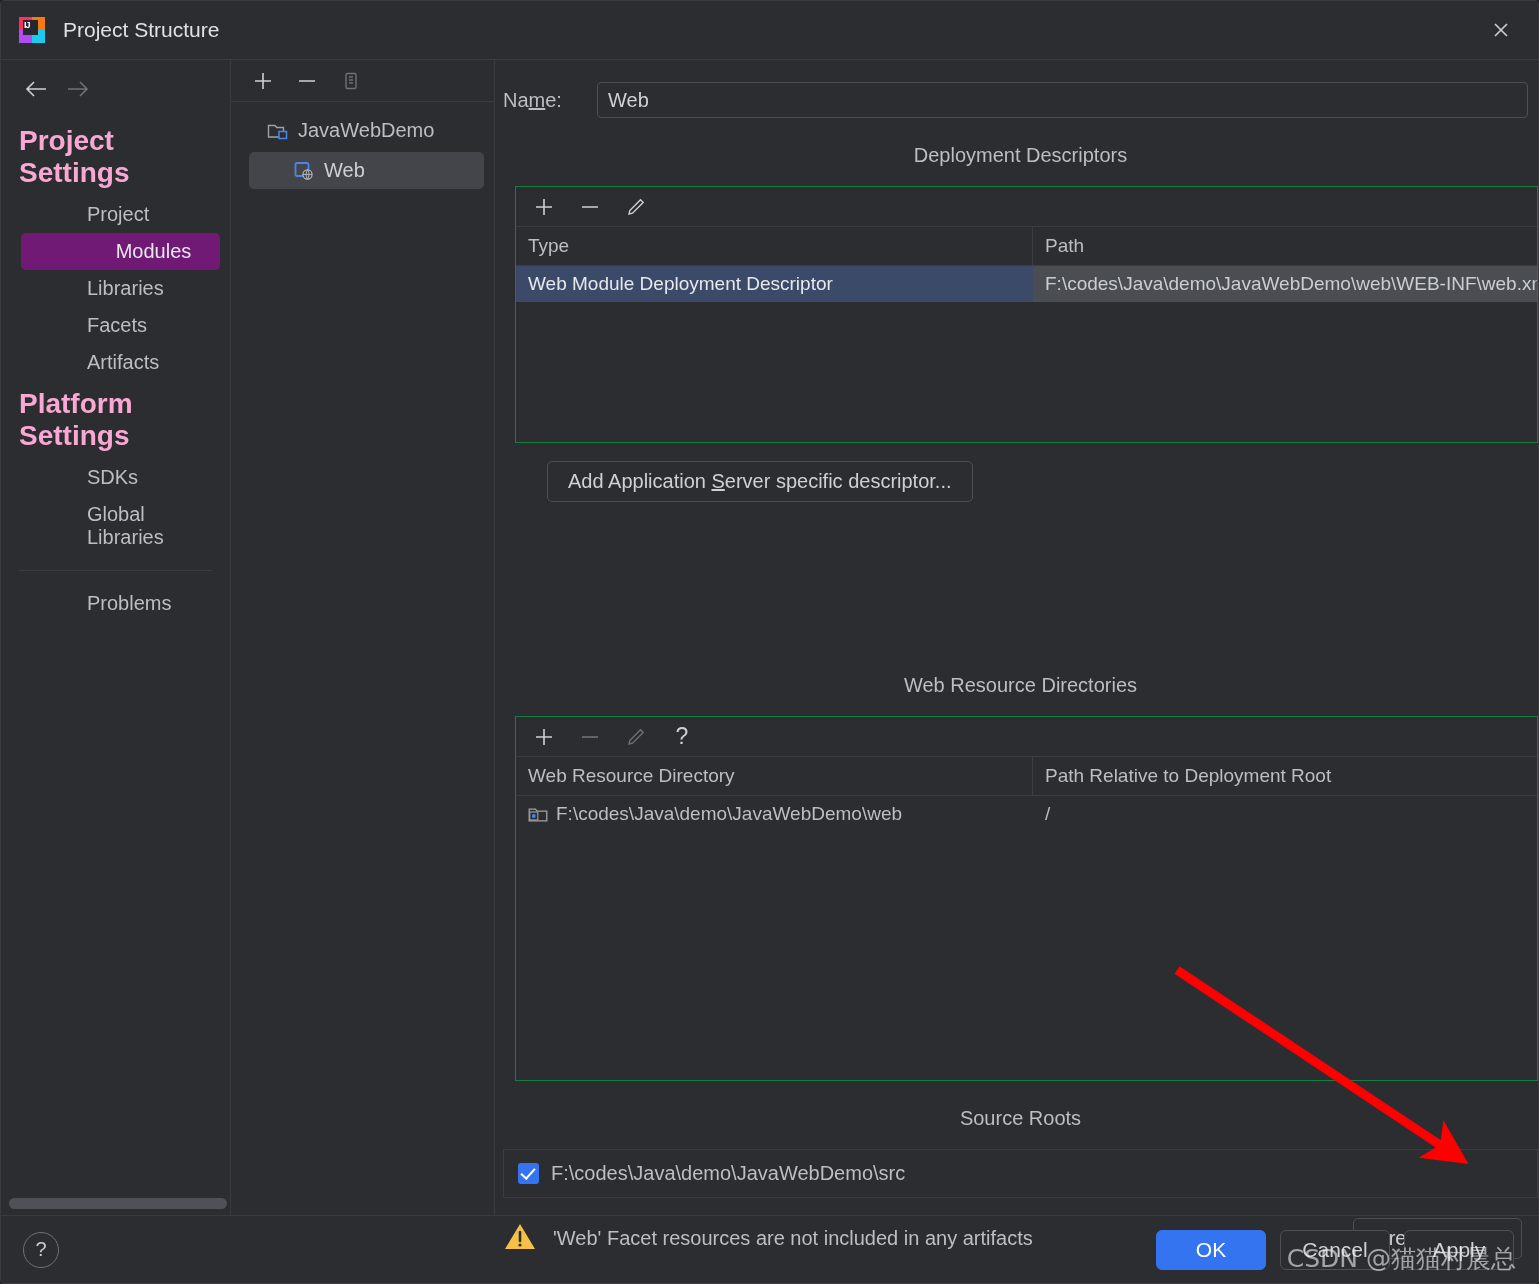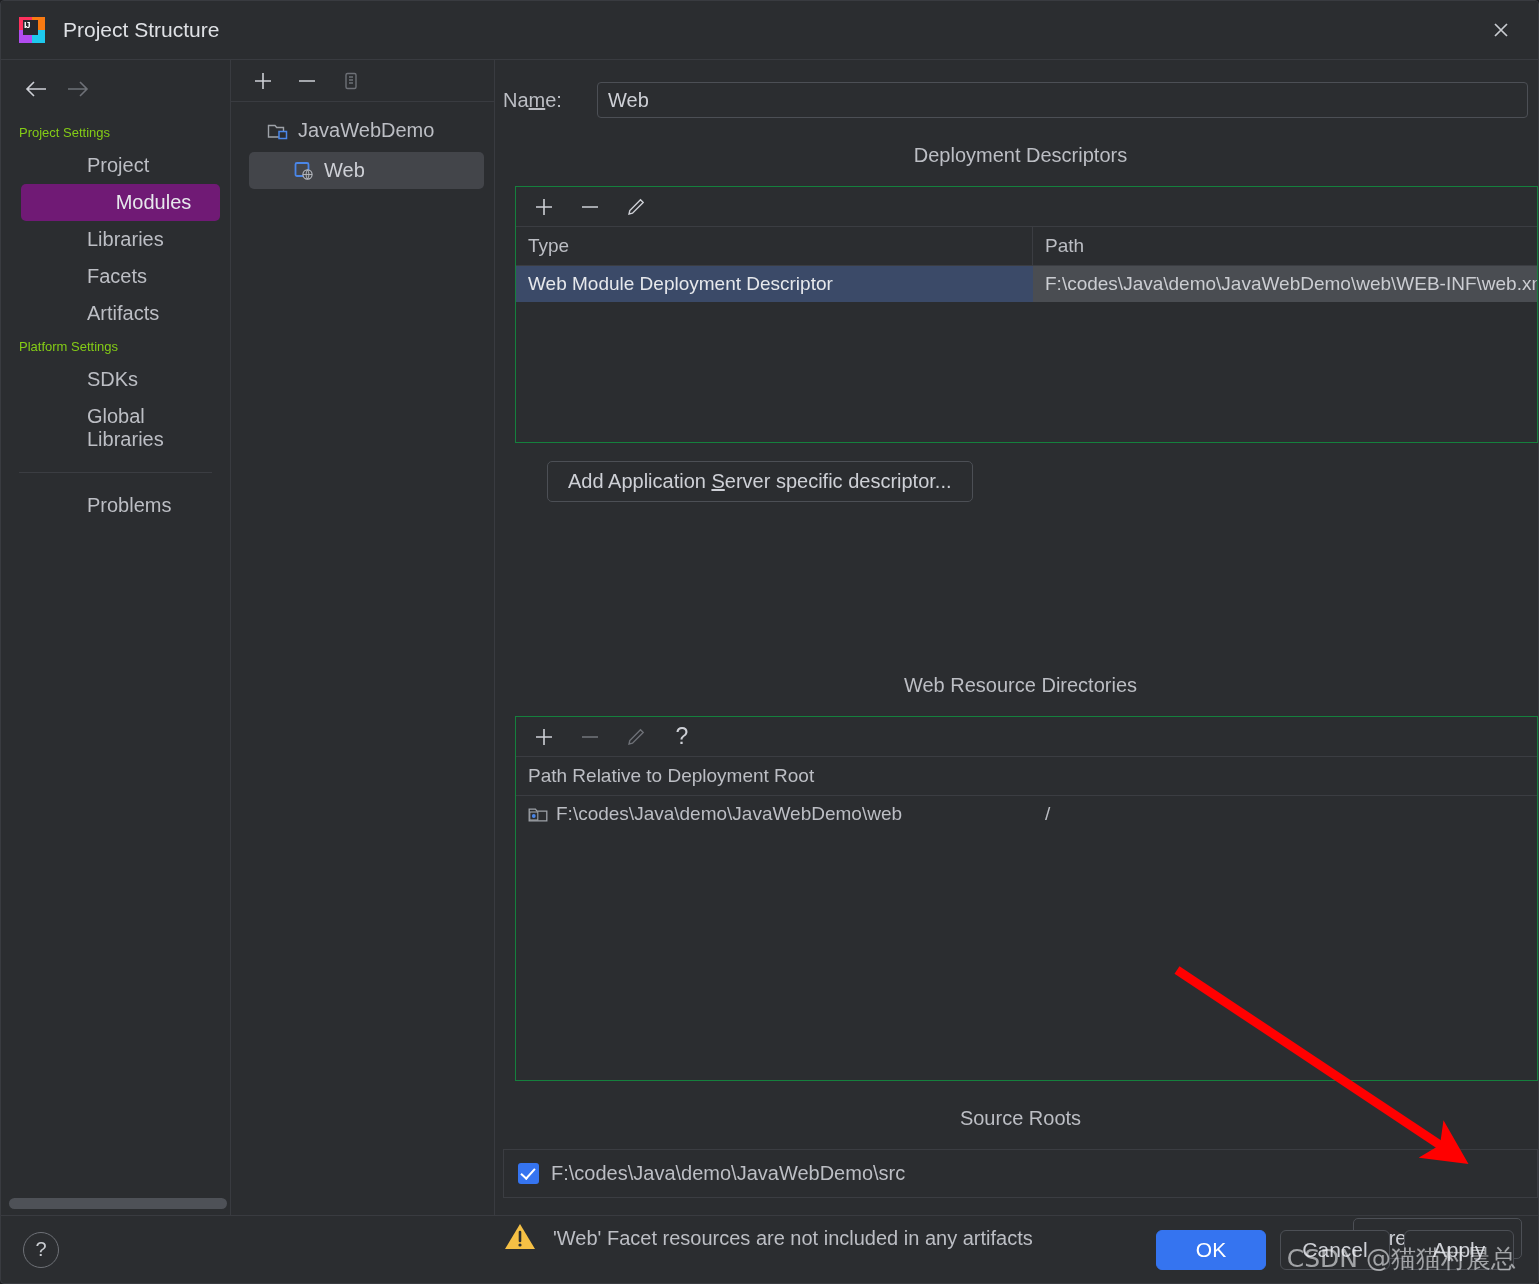--- a/index.html
+++ b/index.html
@@ -55,21 +55,21 @@
     background: #2b2d30;
     border-right: 1px solid #393b40;
     display: flex; flex-direction: column;
     position: relative;
   }
   .nav-arrows { height: 58px; display: flex; align-items: center; gap: 16px; padding-left: 22px; }
   .nav-arrow { width: 26px; height: 26px; display:flex; align-items:center; justify-content:center; cursor:pointer;}
   .nav-arrow.back svg { stroke: #ced0d6; }
   .nav-arrow.fwd svg { stroke: #6e7177; }
   .nav-group {
-    color: #84cc16; font-size: 13px; font-weight: normal;
+    color: #f9a8d4; font-size: 28px; font-weight: bold;
     padding: 7px 0 7px 18px;
   }
   .nav-item {
     color: #bcbec4; font-size: 20px;
     padding: 7px 0 7px 66px;
     cursor: pointer;
     margin: 0 10px 0 20px;
     border-radius: 5px;
   }
   .nav-item.selected { background: #701a75; color: #e6e8ec; text-align: center; }
@@ -351,20 +351,21 @@
               </svg>
           </div>
           <div class="tb-ico disabled">
             <svg width="20" height="20" viewBox="0 0 20 20" fill="none" stroke="currentColor" stroke-width="1.4">
               <path d="M14.5 2.8 L17.2 5.5 L6.5 16.2 L3 17 L3.8 13.5 Z"></path>
             </svg>
           </div>
           <div class="tb-ico" style="font-size:23px">?</div>
         </div>
         <div class="thead">
+          <div class="th c1">Web Resource Directory</div>
           <div class="th c2">Path Relative to Deployment Root</div>
         </div>
         <div class="trow">
           <div class="td c1">
             <span class="folder-ico">
               <svg width="20" height="17" viewBox="0 0 20 17" fill="none">
                 <path d="M1.2 3.2 H7.4 L9 5.2 H18.8 V14.8 H1.2 Z" stroke="#9ea2a8" stroke-width="1.3"></path>
                 <rect x="1.8" y="6" width="8" height="8" fill="#2b2d30" stroke="#9ea2a8" stroke-width="1.1"></rect>
                 <circle cx="5.8" cy="10" r="1.9" fill="#4a86e8"></circle>
               </svg>

